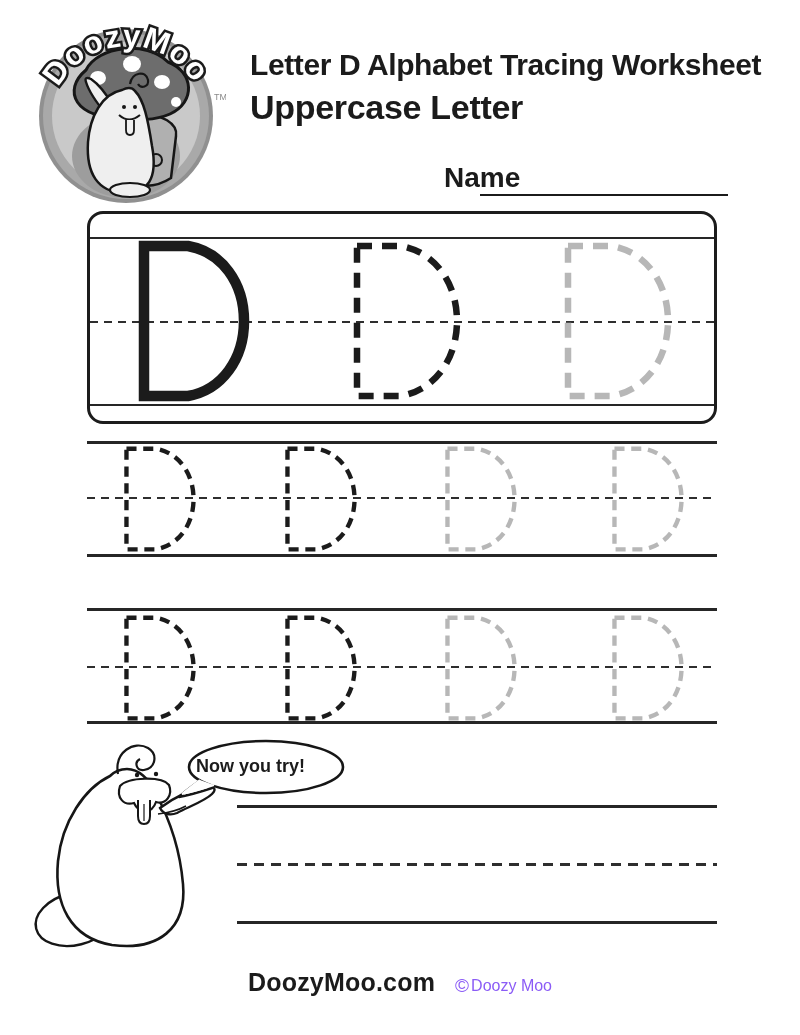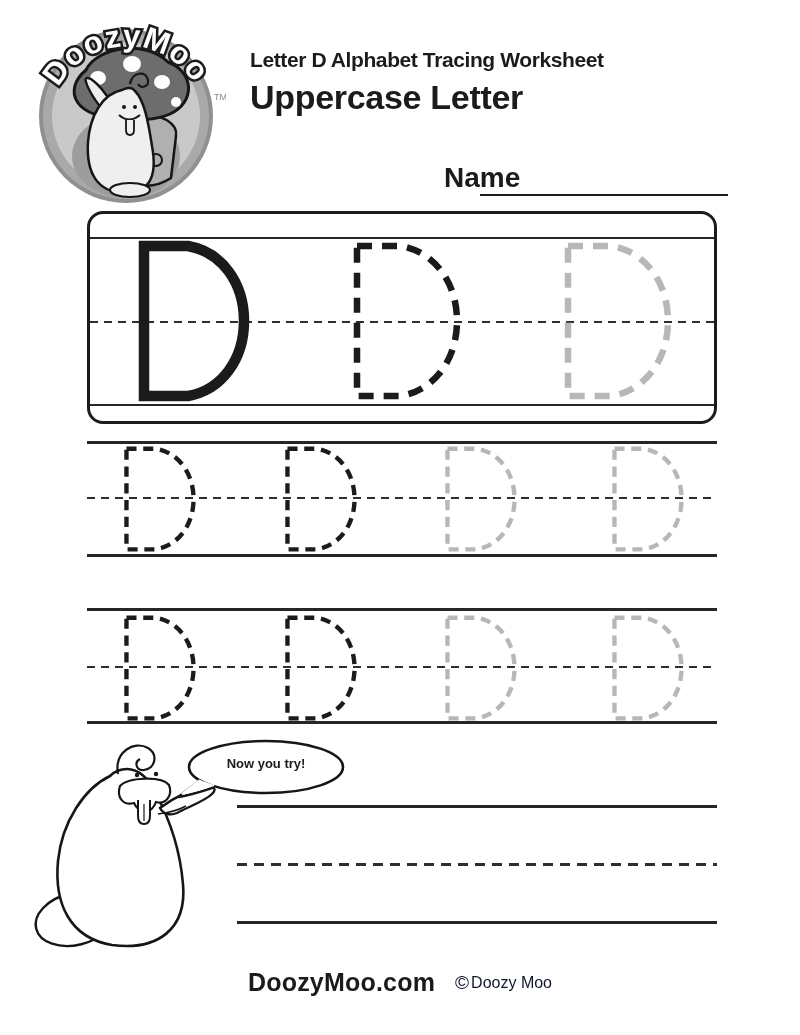--- a/index.html
+++ b/index.html
@@ -4,21 +4,21 @@
 <style>
   html,body{margin:0;padding:0;background:#ffffff;}
   .page{
     position:relative;width:800px;height:1035px;background:#ffffff;
     font-family:"Liberation Sans",sans-serif;overflow:hidden;color:#1b1b1b;
   }
   
   .logo-wrap{position:absolute;left:34px;top:22px;width:192px;height:186px;}
   .logo-wrap svg{width:100%;height:100%;display:block;}
   .title-block{position:absolute;left:250px;top:48px;}
-  .title-line1{font-size:21px;font-weight:bold;letter-spacing:-0.4px;white-space:nowrap;}
+  .title-line1{font-size:30px;font-weight:bold;letter-spacing:-0.4px;white-space:nowrap;}
   .title-line2{font-size:34px;font-weight:bold;letter-spacing:-0.3px;margin-top:6px;}
   .name-row{position:absolute;left:404px;top:162px;margin-left:40px;}
   .name-label{font-size:28px;font-weight:bold;}
   .name-line{position:absolute;left:480px;top:194px;width:248px;height:2px;background:#1b1b1b;}
   
   .trace-box{
     position:absolute;left:87px;top:211px;width:630px;height:213px;
     border:3px solid #1c1c1c;border-radius:16px;box-sizing:border-box;
   }
   .rule{position:absolute;left:0;right:0;}
@@ -35,30 +35,30 @@
   .d-black{stroke:#1b1b1b;}
   .d-gray{stroke:#b7b7b7;}
   
   .lines-layer div{position:absolute;}
   
   .worm-wrap{position:absolute;left:30px;top:736px;width:200px;height:216px;}
   .worm-wrap svg{width:100%;height:100%;display:block;overflow:visible;}
   .bubble-wrap{position:absolute;left:178px;top:738px;width:168px;height:64px;}
   .bubble-wrap svg{width:100%;height:100%;display:block;overflow:visible;}
   .bubble-text{
-    position:absolute;left:196px;top:756px;width:140px;text-align:center;
-    font-size:13px;font-weight:bold;white-space:nowrap;
+    position:absolute;left:196px;top:756px;width:140px;
+    font-size:18px;font-weight:bold;white-space:nowrap;
   }
   
   .footer{
     position:absolute;left:0;top:968px;width:800px;display:flex;
-    justify-content:center;align-items:center;gap:20px;
+    justify-content:center;align-items:flex-end;gap:20px;
   }
   .footer-site{font-size:25px;font-weight:bold;letter-spacing:0.2px;}
-  .footer-copy{font-size:16px;color:#0f172a;}
+  .footer-copy{font-size:16px;color:#8b5cf6;}
   .footer-copy .csym{font-size:19px;vertical-align:-1px;margin-right:2px;}
   .hidden-defs{position:absolute;width:0;height:0;overflow:hidden;}
 </style>
 </head>
 <body>
 
 <svg class="hidden-defs" aria-hidden="true">
   <defs>
     <path id="Dshape" d="M 8,7 L 52,7 C 86,13 108,44 108,82 C 108,120 86,151 52,157 L 8,157 Z" fill="none"></path>
   </defs>

